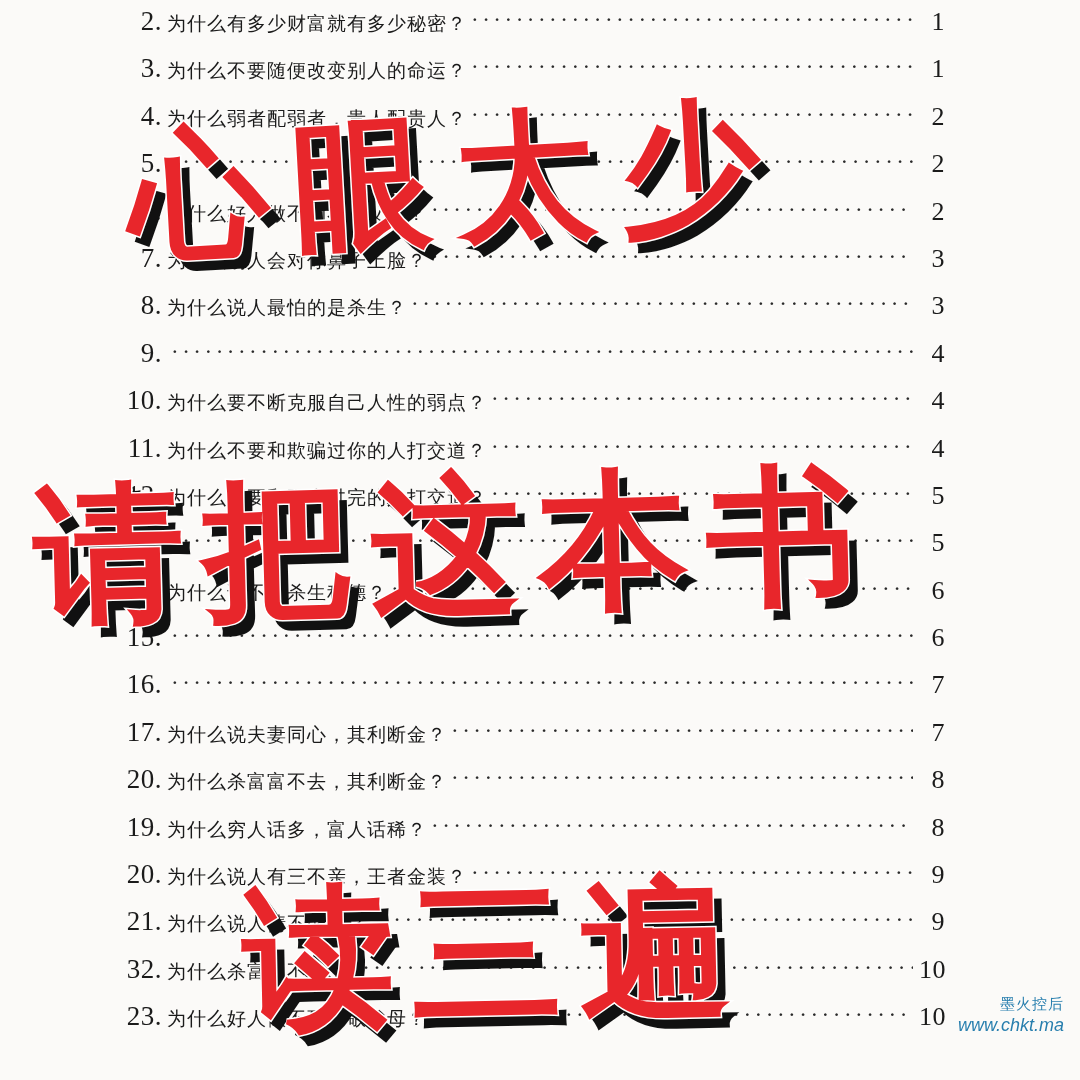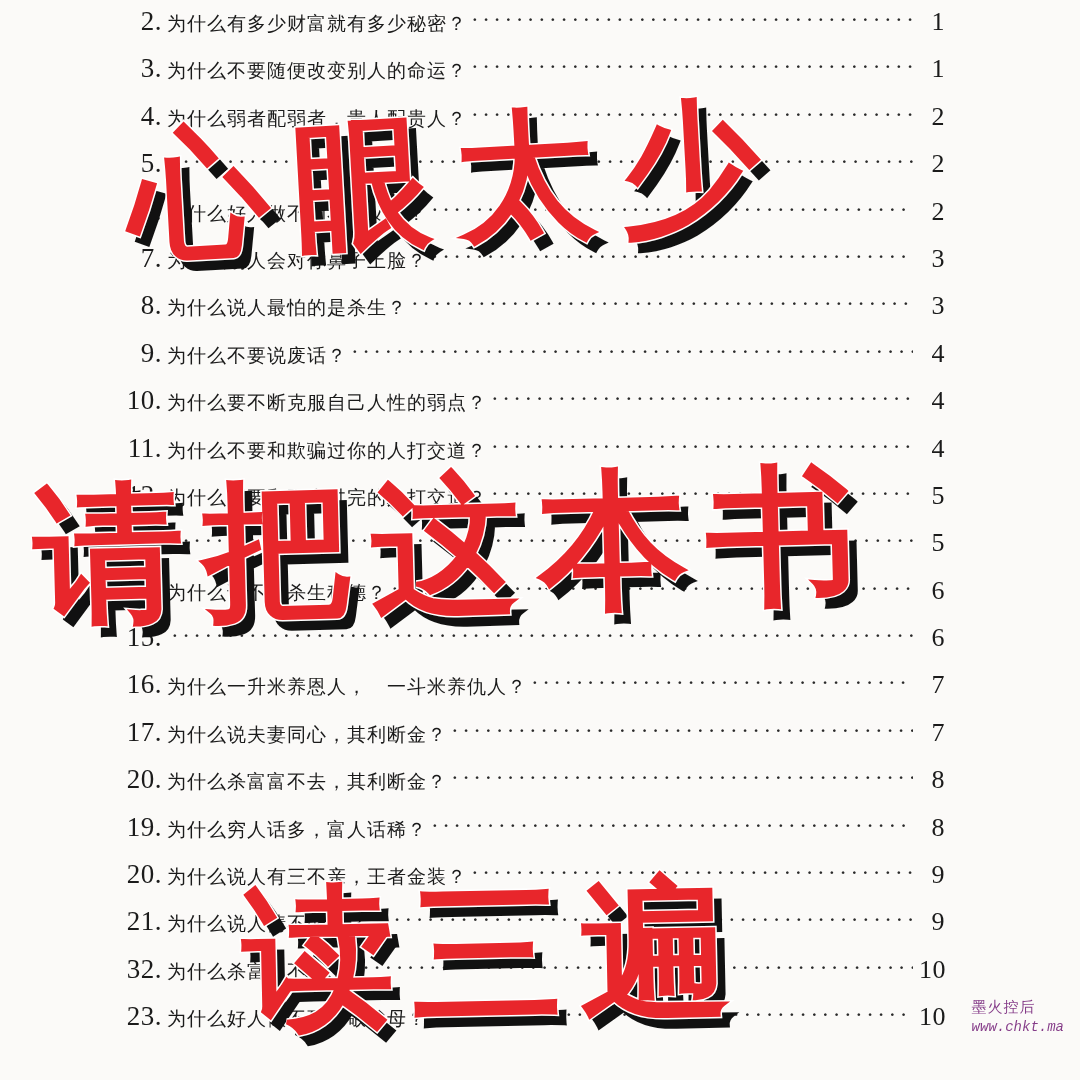--- a/index.html
+++ b/index.html
@@ -111,27 +111,28 @@
     top: 878px;
     font-size: 152px;
     letter-spacing: 16px;
     transform: rotate(-1.2deg);
   }
   
   #watermark {
     position: absolute;
     right: 16px;
     bottom: 44px;
-    color: #701a75;
-    font-family: Liberation Mono, monospace;
+    text-align: right;
+    color: #0369a1;
+    font-family: Liberation Sans, sans-serif;
     line-height: 1.25;
     opacity: 0.85;
   }
   #watermark .wm-top { font-size: 15px; letter-spacing: 1px; }
-  #watermark .wm-bot { font-size: 14px; font-style: italic; }
+  #watermark .wm-bot { font-size: 18px; font-style: italic; }
 </style>
 </head>
 <body>
 
 <div id="page">
 
   <div id="toc">
     <div class="toc-row">
       <span class="toc-num">2.</span>
       <span class="toc-title">为什么有多少财富就有多少秘密？</span>
@@ -168,21 +169,20 @@
       <span class="toc-page">3</span>
     </div>
     <div class="toc-row">
       <span class="toc-num">8.</span>
       <span class="toc-title">为什么说人最怕的是杀生？</span>
       <span class="toc-dots">···································································································</span>
       <span class="toc-page">3</span>
     </div>
     <div class="toc-row">
       <span class="toc-num">9.</span>
-      <span class="toc-title">为什么不要说废话？</span>
       <span class="toc-dots">···································································································</span>
       <span class="toc-page">4</span>
     </div>
     <div class="toc-row">
       <span class="toc-num">10.</span>
       <span class="toc-title">为什么要不断克服自己人性的弱点？</span>
       <span class="toc-dots">···································································································</span>
       <span class="toc-page">4</span>
     </div>
     <div class="toc-row">
@@ -208,21 +208,20 @@
       <span class="toc-dots">···································································································</span>
       <span class="toc-page">6</span>
     </div>
     <div class="toc-row">
       <span class="toc-num">15.</span>
       <span class="toc-dots">···································································································</span>
       <span class="toc-page">6</span>
     </div>
     <div class="toc-row">
       <span class="toc-num">16.</span>
-      <span class="toc-title">为什么一升米养恩人，　一斗米养仇人？</span>
       <span class="toc-dots">···································································································</span>
       <span class="toc-page">7</span>
     </div>
     <div class="toc-row">
       <span class="toc-num">17.</span>
       <span class="toc-title">为什么说夫妻同心，其利断金？</span>
       <span class="toc-dots">···································································································</span>
       <span class="toc-page">7</span>
     </div>
     <div class="toc-row">

